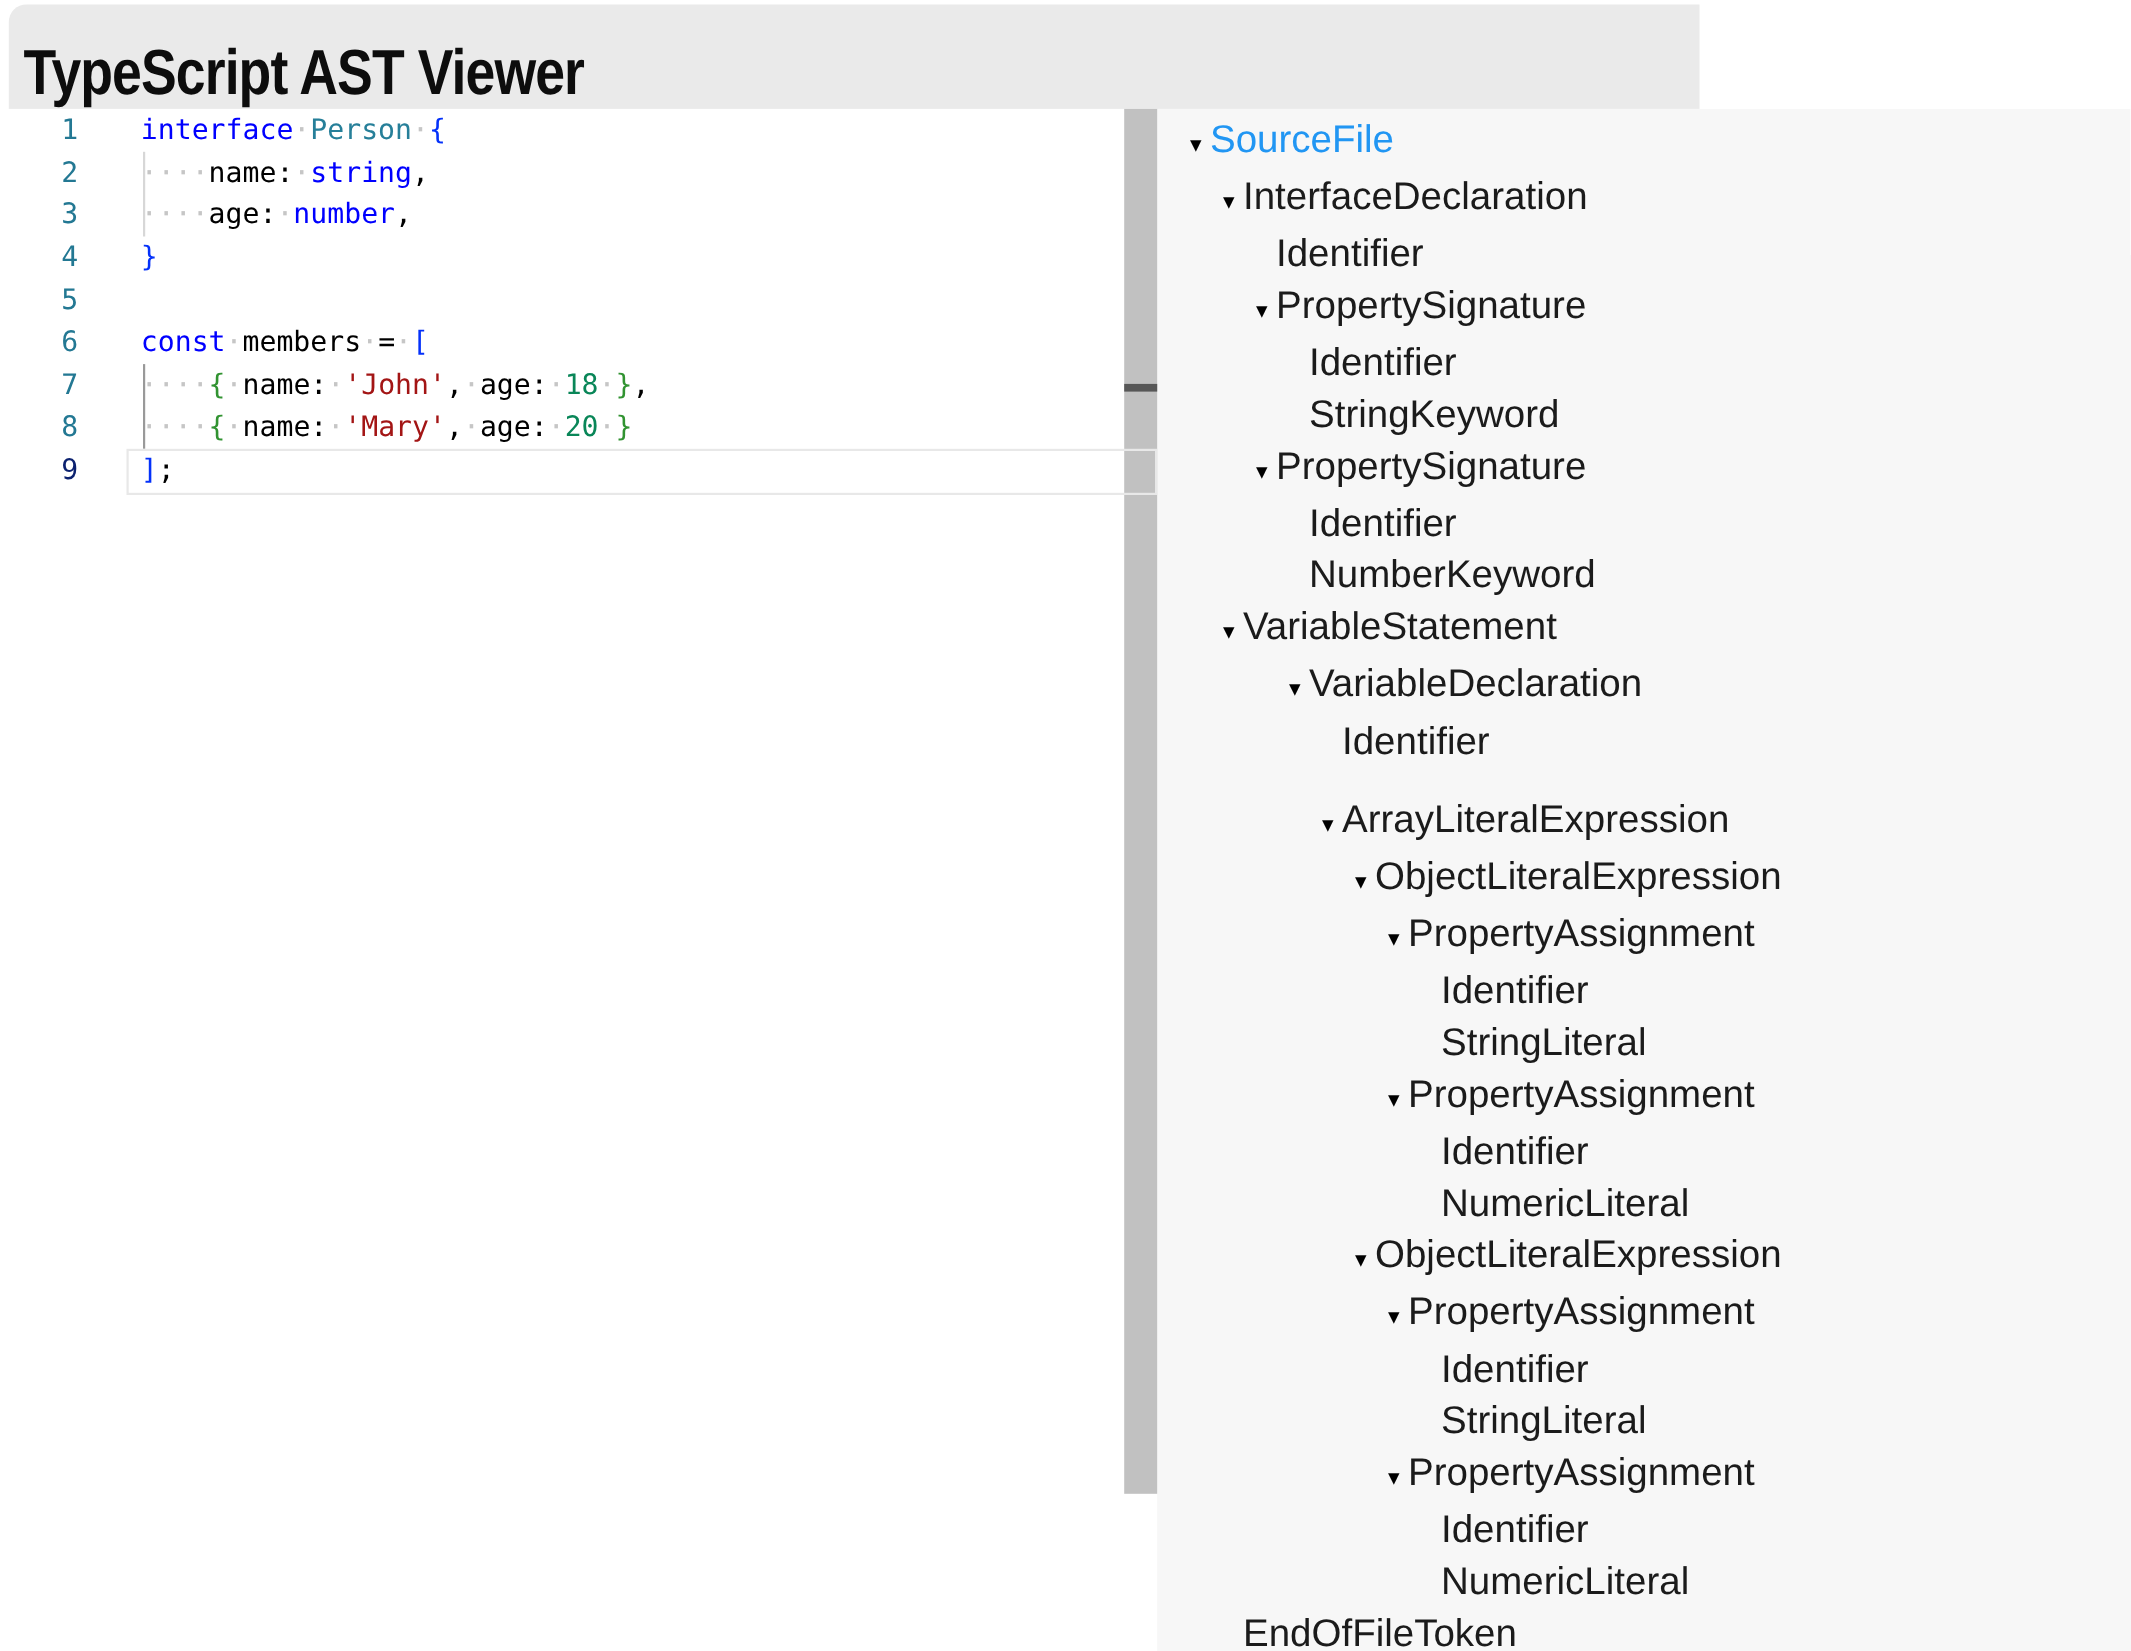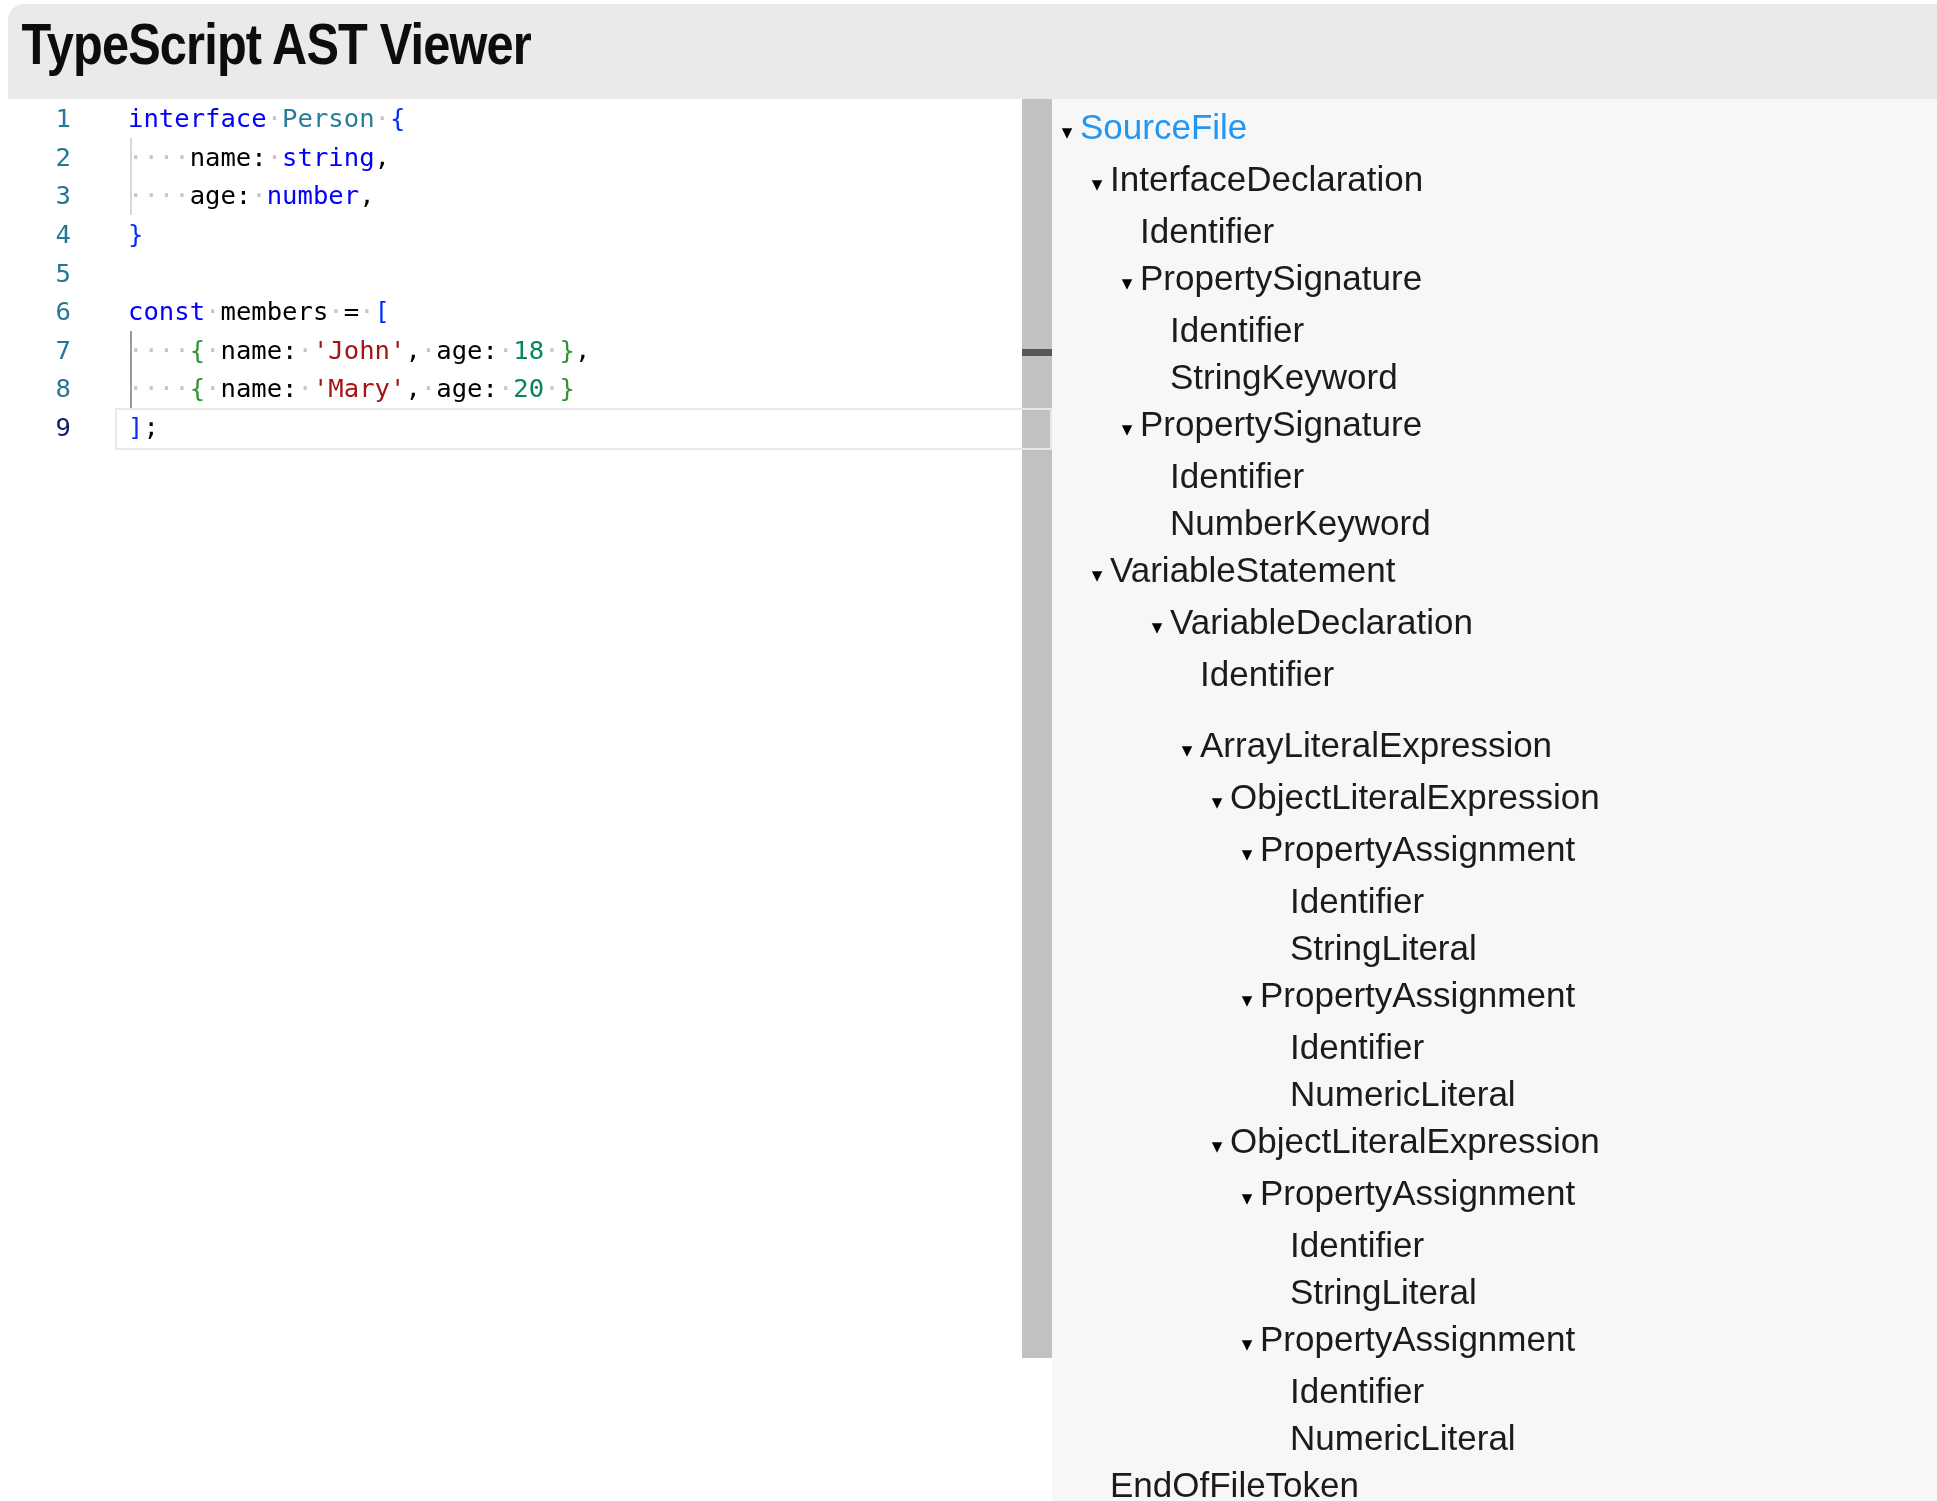--- a/index.html
+++ b/index.html
@@ -1,21 +1,21 @@
 <!DOCTYPE html>
 <html style="--header_bg: #eaeaea; --editor_bg: #ffffff; --tree_bg: #f7f7f7; --scrollbar: #c1c1c1; --scrollbar_marker: #575757; --selected_node: #2196f3; --keyword: #0000ff; --type_name: #267f99; --bracket_level1: #0431fa; --bracket_level2: #319331; --string: #a31515; --number: #098658; --text: #000000; --whitespace_dot: #c6c6c6; --line_number: #237893; --line_number_active: #0b216f; --indent_guide: #d7d7d7; --indent_guide_active: #999999; --current_line_border: #e8e8e8;"><head>
 <meta charset="utf-8">
 <style>
   html,body{margin:0;padding:0;background:#ffffff;}
   .app{position:relative;width:1937px;height:1501px;overflow:hidden;background:#fff;
        font-family:"Liberation Sans", sans-serif;}
 
   
-  header{margin:4px 0 0 8px;width:1929px;height:95px;background:var(--header_bg,#eaeaea);
-         border-radius:16px 0 0 0;display:flex;align-items:flex-start;box-sizing:border-box;}
+  header{margin:4px 0 0 8px;width:1537px;height:95px;background:var(--header_bg,#eaeaea);
+         border-radius:16px 0 0 0;display:flex;align-items:flex-end;box-sizing:border-box;}
   h1{margin:0;padding:6px 0 0 16px;font-size:58px;font-weight:700;color:#0d0d0d;
      letter-spacing:-1px;transform:scale(0.84,1);transform-origin:0 50%;white-space:nowrap;}
 
   
   .main{display:flex;height:1402px;position:relative;}
 
   
   .editor-pane{position:relative;width:1052px;height:1259px;background:var(--editor_bg,#fff);
                flex:0 0 auto;}
   .code-lines{position:relative;z-index:3;}
@@ -39,21 +39,21 @@
 
   .current-line{position:absolute;left:115px;top:308.8px;width:933px;height:38px;
                 border:2px solid var(--current_line_border,#e8e8e8);z-index:4;pointer-events:none;}
 
   .scroll-strip{position:absolute;left:1022px;top:0;width:30px;height:1259px;
                 background:var(--scrollbar,#c1c1c1);z-index:2;}
   .scroll-mark{position:absolute;left:0;top:250px;width:30px;height:7px;
                background:var(--scrollbar_marker,#575757);}
 
   
-  .tree-pane{flex:1 1 auto;background:var(--tree_bg,#f7f7f7);height:1402px;overflow:hidden;}
+  .tree-pane{flex:1 1 auto;background:var(--tree_bg,#f7f7f7);height:1402px;overflow:hidden;padding-left:20px;}
   .ast-tree{padding:4px 0 0 28px;}
   .tree-row{line-height:47px;font-size:35px;color:#1b1b1b;white-space:nowrap;}
   .marker{display:inline-block;width:26px;margin-left:-26px;text-align:center;
           font-size:21px;color:#000;}
   .tree-label.selected{color:var(--selected_node,#2196f3);}
 </style>
 </head>
 <body>
 
 <div class="app">

